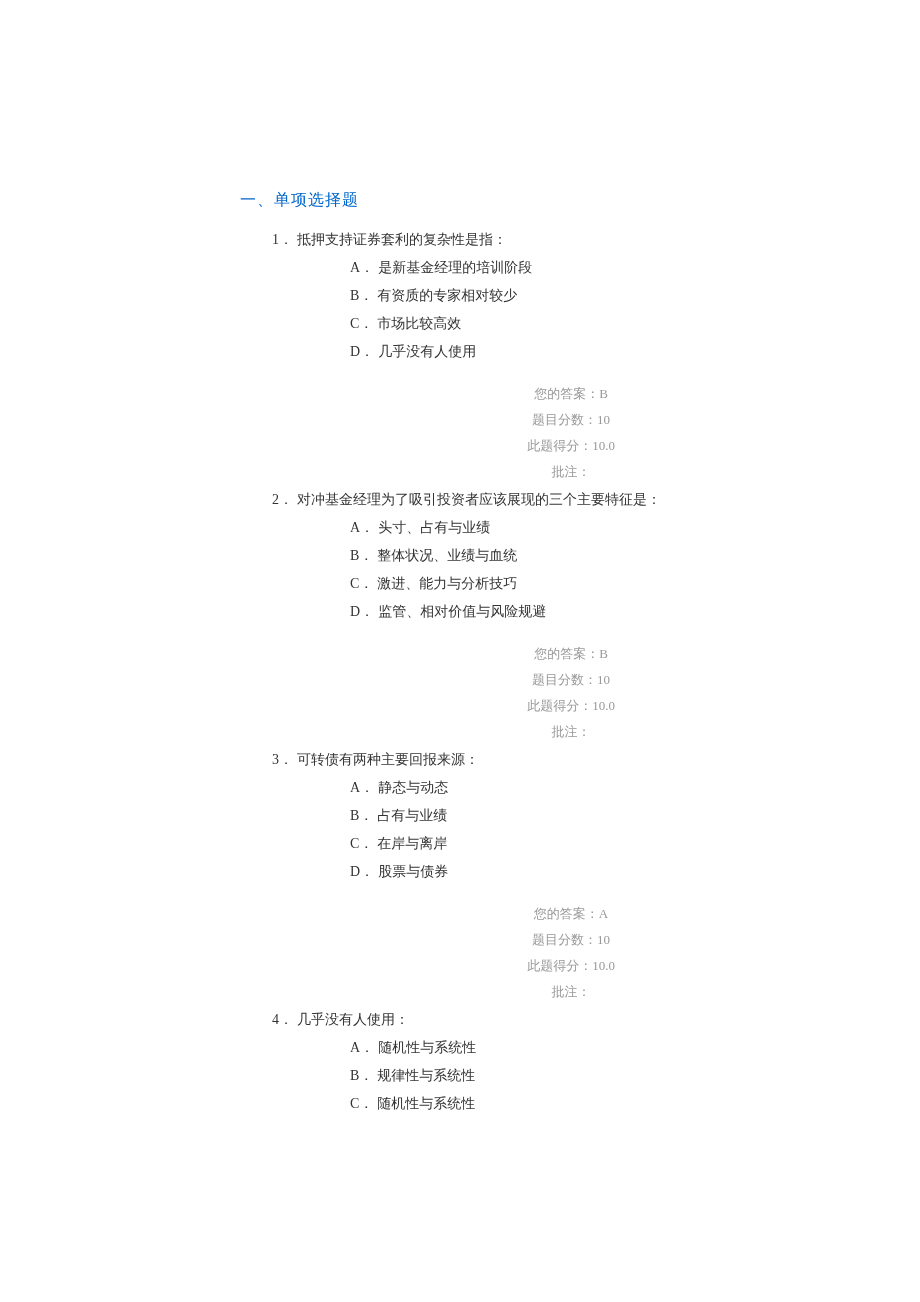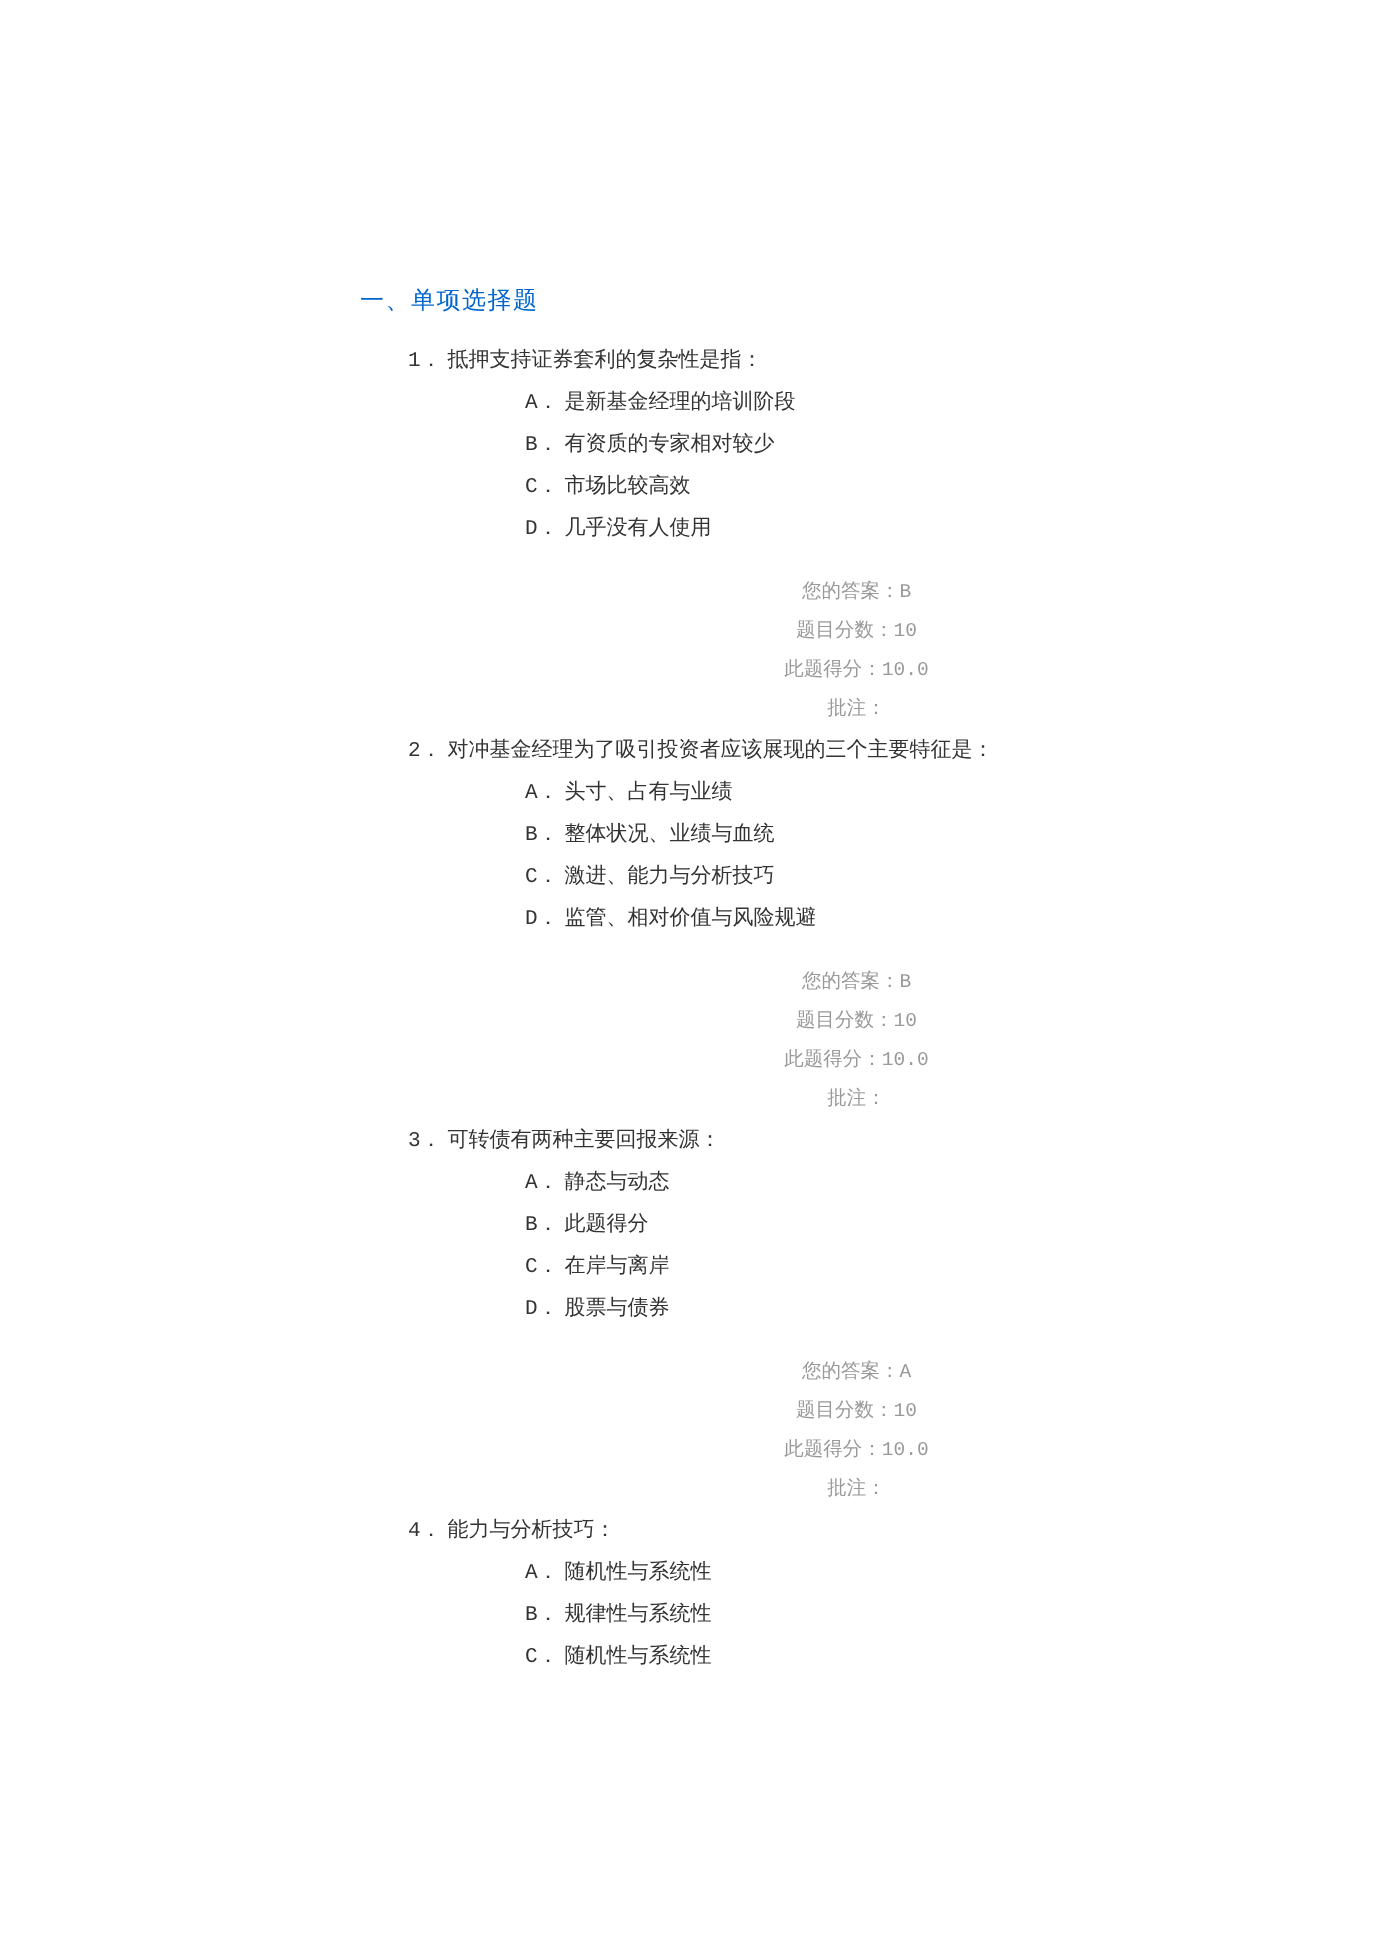--- a/index.html
+++ b/index.html
@@ -11,21 +11,20 @@
       background: #ffffff;
       font-family: "SimSun", "宋体", serif;
       font-size: 14px;
       color: #333;
       width: 920px;
       padding: 190px 0 60px 0;
     }
     .container {
       padding-left: 240px;
       padding-right: 60px;
-      font-family: Liberation Mono, monospace;
     }
     .section-header {
       color: #0066cc;
       font-size: 16px;
       margin-bottom: 20px;
       letter-spacing: 1px;
     }
     .question {
       margin-bottom: 4px;
     }
@@ -137,42 +136,42 @@
           <span class="question-number">3．</span>
           <span class="question-text">可转债有两种主要回报来源：</span>
         </div>
         <div class="options">
           <div class="option">
             <span class="option-letter">A．</span>
             <span class="option-text">静态与动态</span>
           </div>
           <div class="option">
             <span class="option-letter">B．</span>
-            <span class="option-text">此题得分</span>
+            <span class="option-text">占有与业绩</span>
           </div>
           <div class="option">
             <span class="option-letter">C．</span>
             <span class="option-text">在岸与离岸</span>
           </div>
           <div class="option">
             <span class="option-letter">D．</span>
             <span class="option-text">股票与债券</span>
           </div>
         </div>
         <div class="feedback">
           <div class="feedback-line"><span>您的答案：</span><span>A</span></div>
           <div class="feedback-line"><span>题目分数：</span><span>10</span></div>
           <div class="feedback-line"><span>此题得分：</span><span>10.0</span></div>
           <div class="feedback-line">批注：</div>
         </div>
       </div>
       <div class="question">
         <div class="question-row">
           <span class="question-number">4．</span>
-          <span class="question-text">能力与分析技巧：</span>
+          <span class="question-text">几乎没有人使用：</span>
         </div>
         <div class="options">
           <div class="option">
             <span class="option-letter">A．</span>
             <span class="option-text">随机性与系统性</span>
           </div>
           <div class="option">
             <span class="option-letter">B．</span>
             <span class="option-text">规律性与系统性</span>
           </div>

